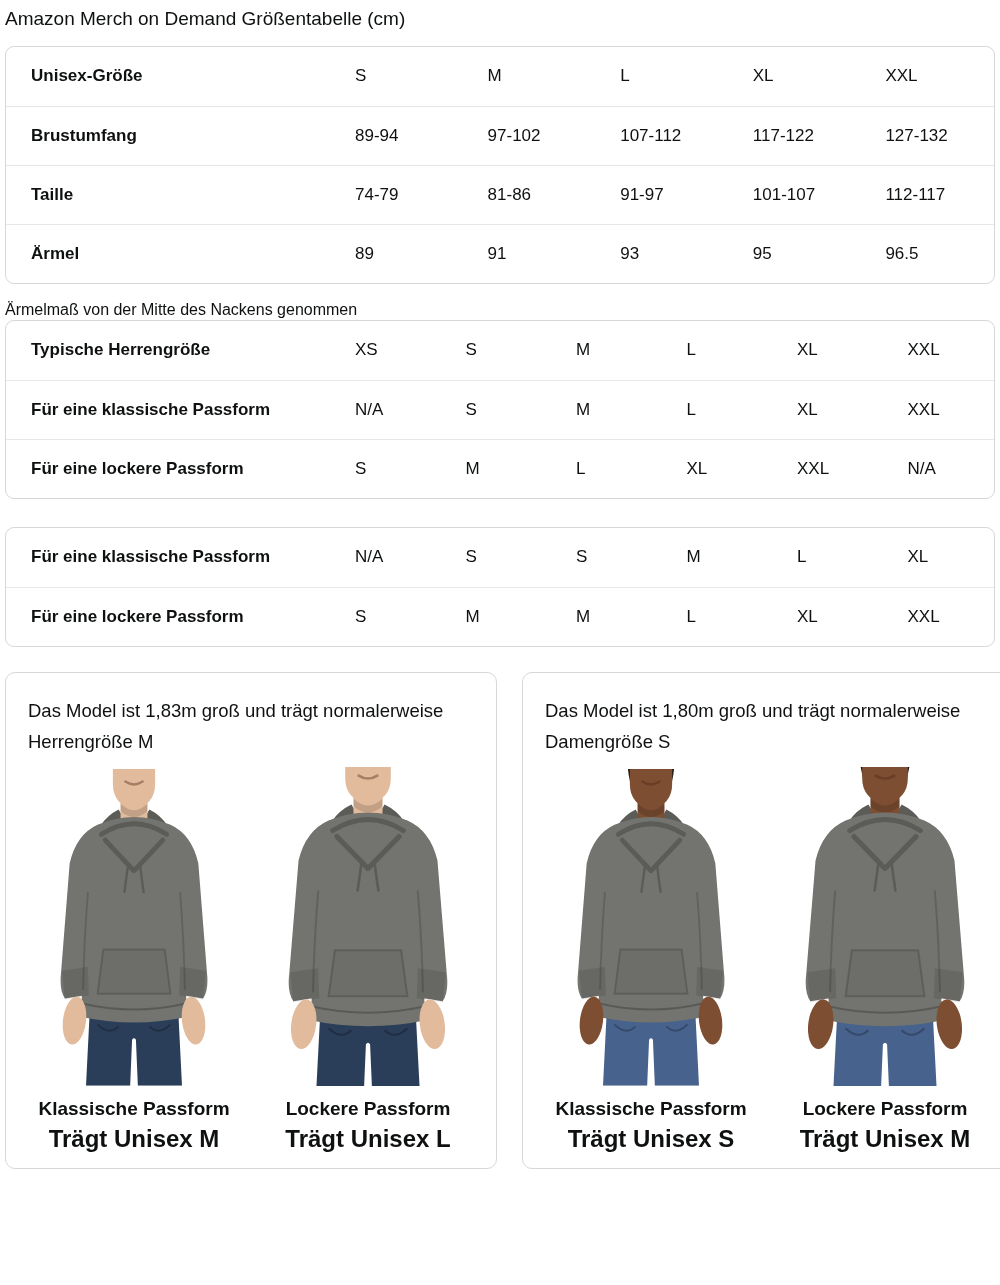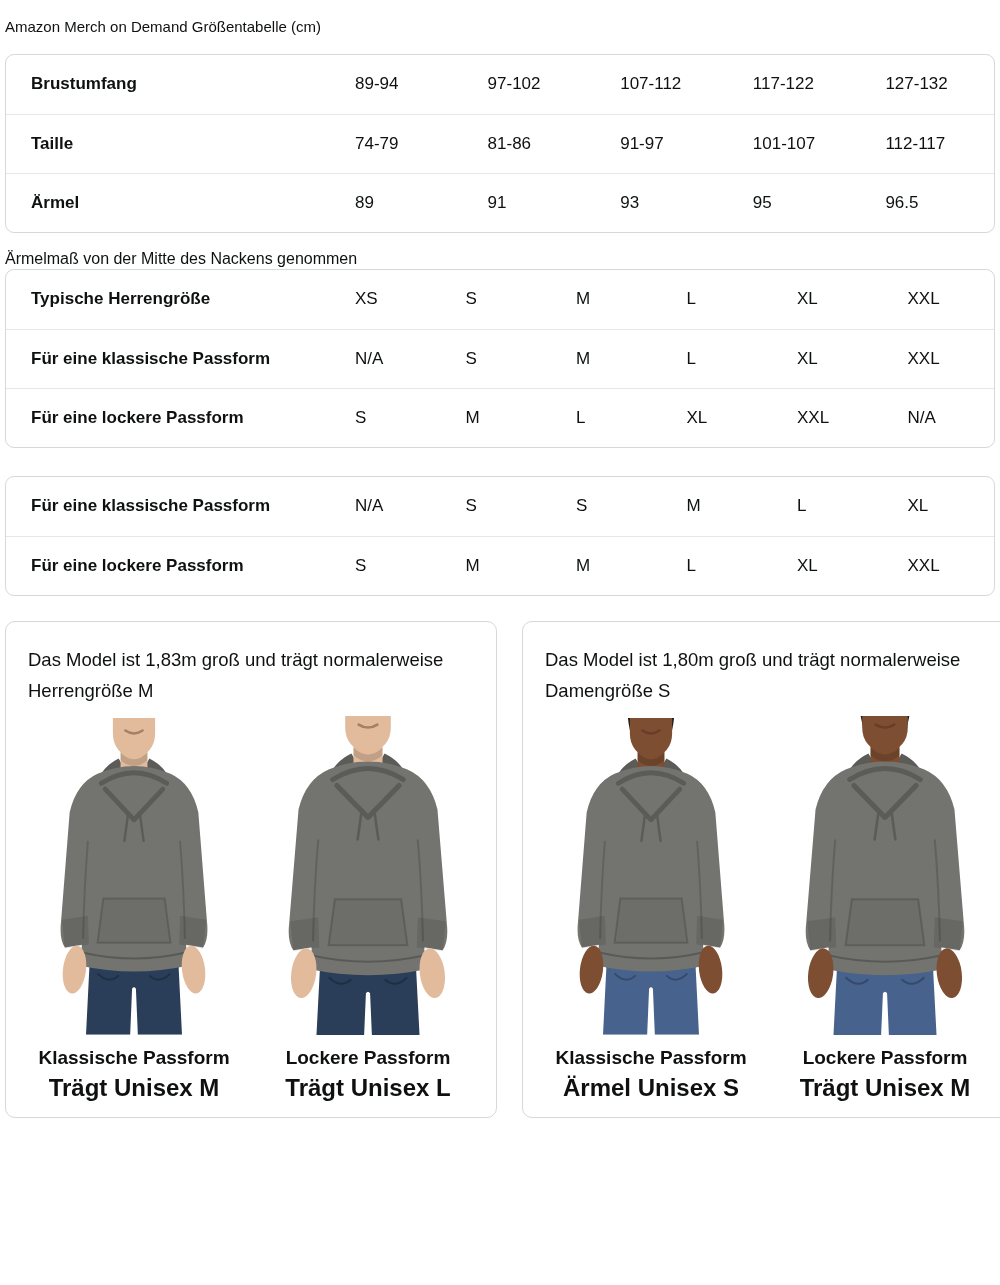--- a/index.html
+++ b/index.html
@@ -17,24 +17,24 @@
   *{box-sizing:border-box;margin:0;padding:0;}
   html,body{background:#ffffff;}
   body{
     width:1000px;
     font-family:"Liberation Sans", sans-serif;
     color:var(--text);
     -webkit-font-smoothing:antialiased;
   }
   .page{padding:3px 5px 6px 5px;}
   .page-title{
-    font-size:15px;
+    font-size:19px;
     font-weight:400;
     line-height:24px;
-    margin:12px 0 15px 0;
+    margin:4px 0 15px 0;
   }
   .tbl-card{
     border:1px solid var(--card-border);
     border-radius:9px;
     overflow:hidden;
     background:#fff;
   }
   table.sizes{
     width:100%;
     border-collapse:collapse;
@@ -151,20 +151,28 @@
     <table class="sizes">
       <colgroup>
           <col class="label-col">
           <col>
           <col>
           <col>
           <col>
           <col>
         </colgroup>
       <tbody>
+          <tr>
+        <th class="row-label">Unisex-Größe</th>
+        <td>S</td>
+        <td>M</td>
+        <td>L</td>
+        <td>XL</td>
+        <td>XXL</td>
+      </tr>
       <tr>
         <th class="row-label">Brustumfang</th>
         <td>89-94</td>
         <td>97-102</td>
         <td>107-112</td>
         <td>117-122</td>
         <td>127-132</td>
       </tr>
       <tr>
         <th class="row-label">Taille</th>
@@ -298,21 +306,21 @@
 
     <section class="model-card">
       <p class="card-desc">Das Model ist 1,80m groß und trägt normalerweise Damengröße S</p>
       <div class="figures">
         <figure class="model-figure fig-female">
           <svg class="model" width="192" height="319" viewBox="0 0 200 332">
             <use href="#hoodie-model"></use>
           </svg>
           <figcaption>
             <div class="fit-label">Klassische Passform</div>
-            <div class="size-label">Ärmel Unisex S</div>
+            <div class="size-label">Trägt Unisex S</div>
           </figcaption>
         </figure>
         <figure class="model-figure fig-female">
           <svg class="model" width="192" height="319" viewBox="0 0 200 332">
             <g transform="translate(100,170) scale(1.08,1.04) translate(-100,-170)">
                 <use href="#hoodie-model"></use>
               </g>
           </svg>
           <figcaption>
             <div class="fit-label">Lockere Passform</div>

